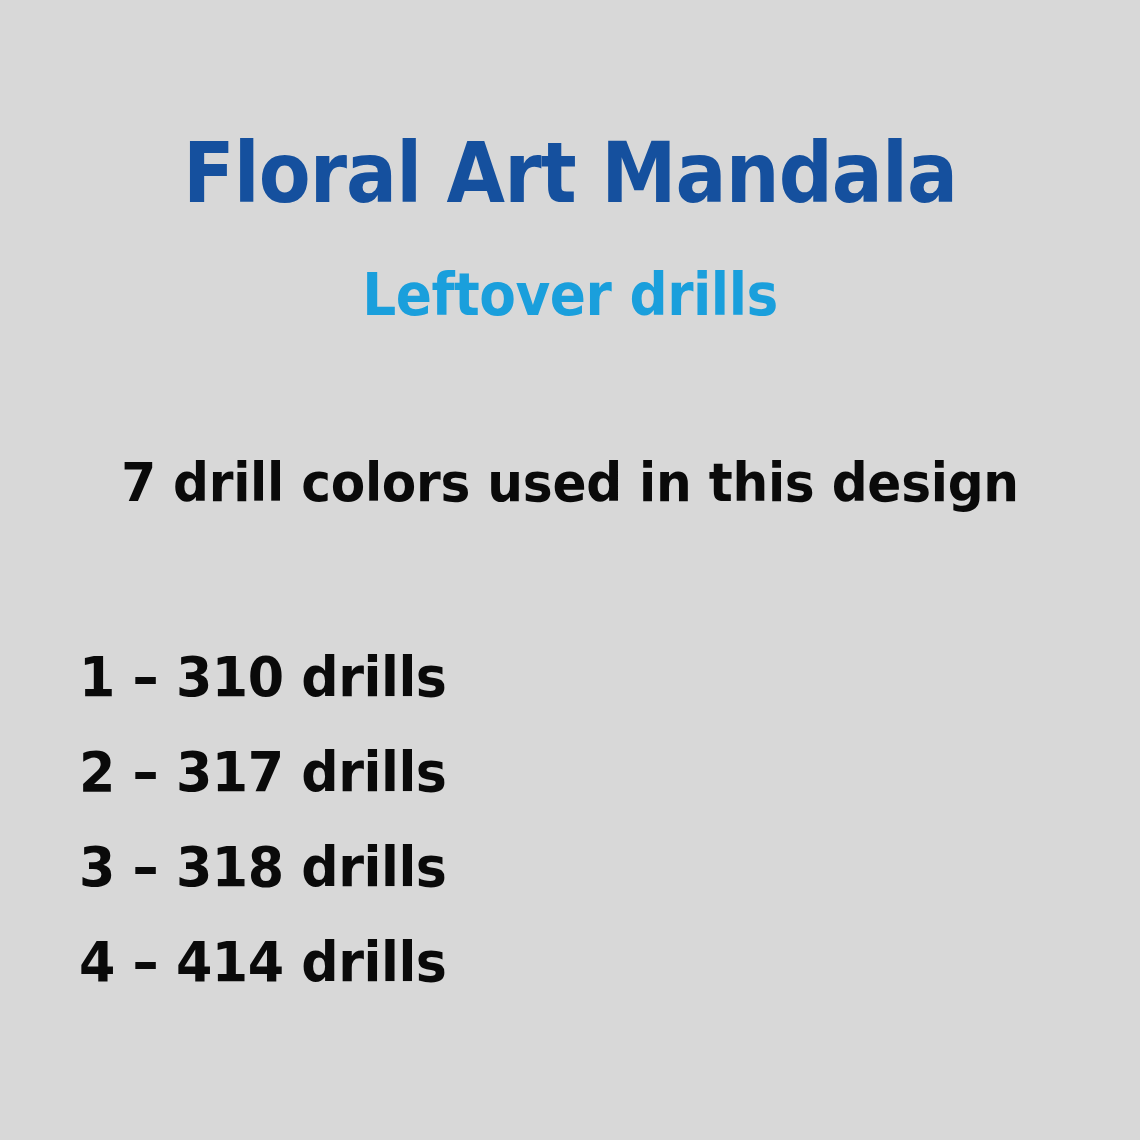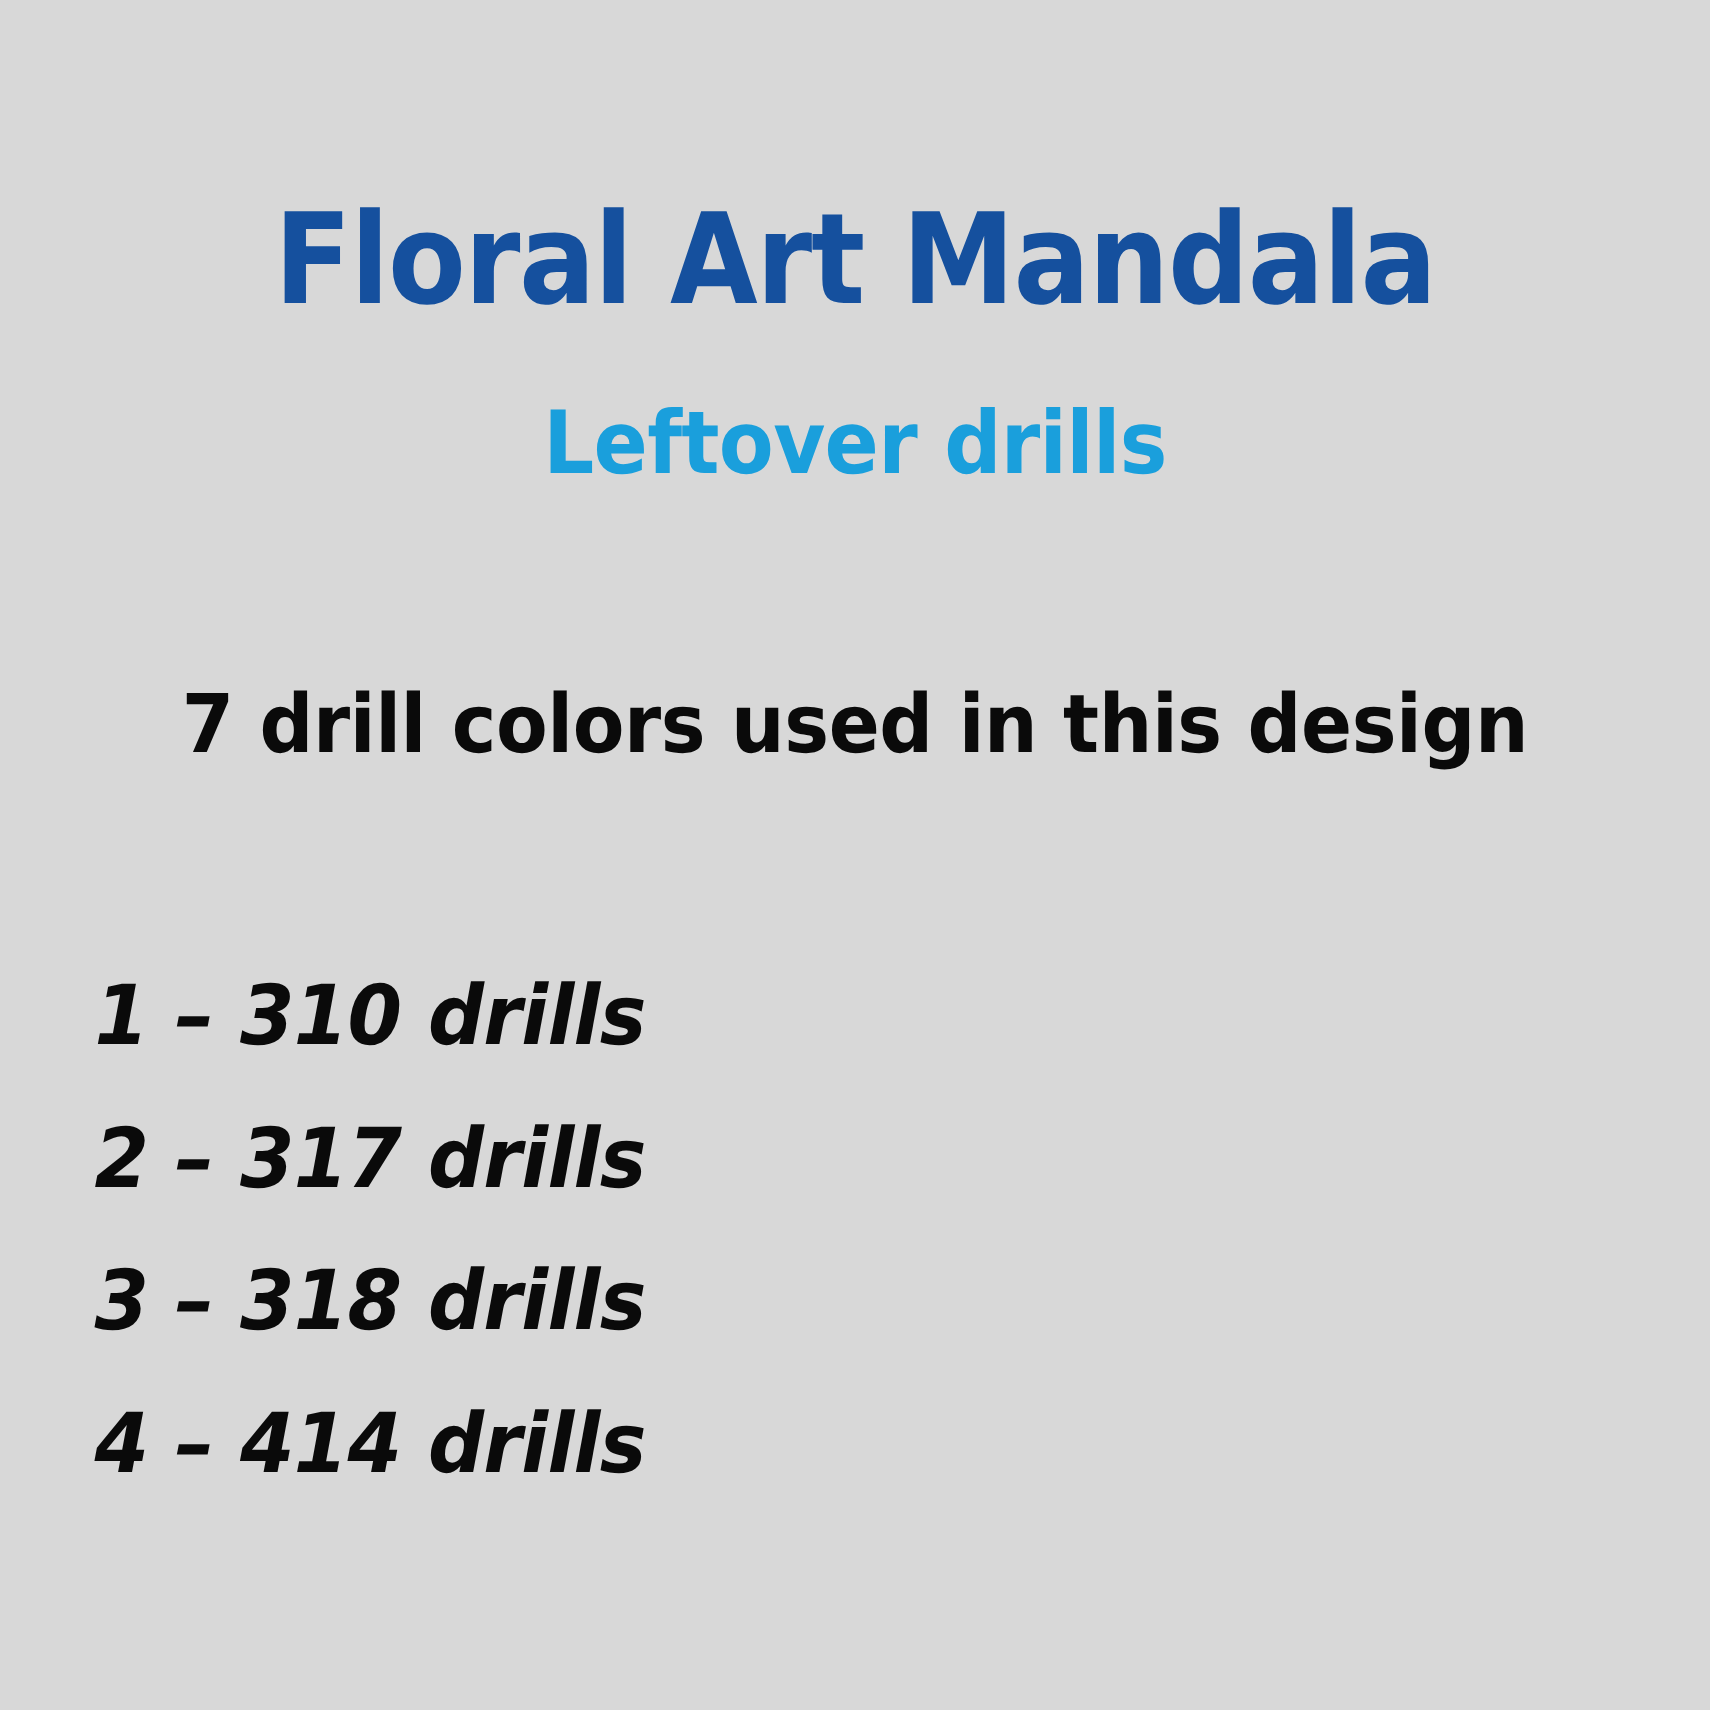--- a/index.html
+++ b/index.html
@@ -80,21 +80,21 @@
     left: 0;
     top: 630px;
     width: 1140px;
     height: 420px;
   }
 
   .col {
     position: absolute;
     top: 0;
   }
-  .col-left  { left: 63px;  width: 470px; font-style: italic; }
+  .col-left  { left: 79px;  width: 470px; }
   .col-right { left: 583px; width: 500px; }
 
   .row {
     font-family: "DejaVu Sans", sans-serif;
     font-weight: 700;
     font-size: 55px;
     line-height: 95px;
     height: 95px;
     color: #0a0a0a;
     white-space: pre;

